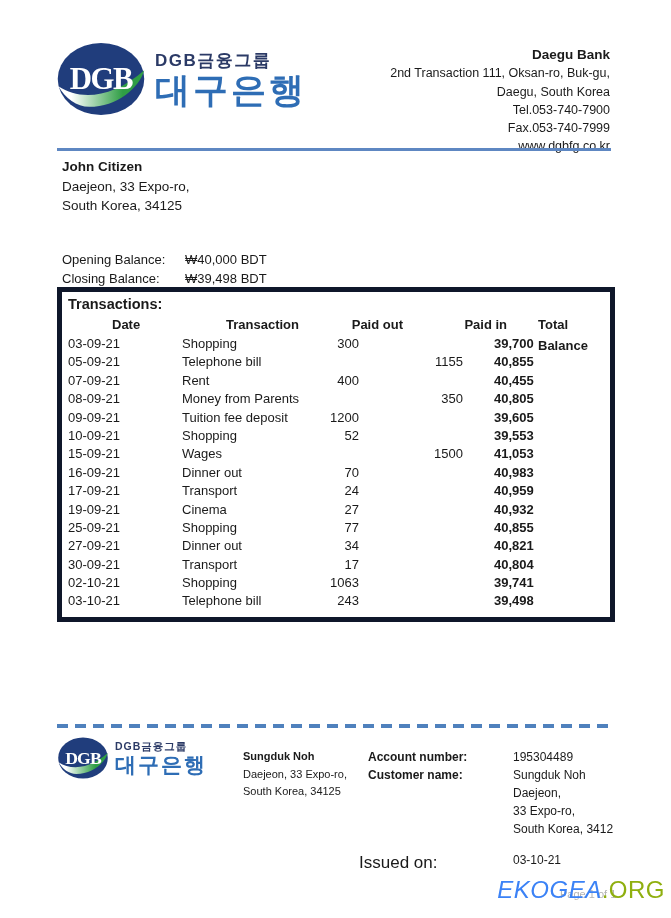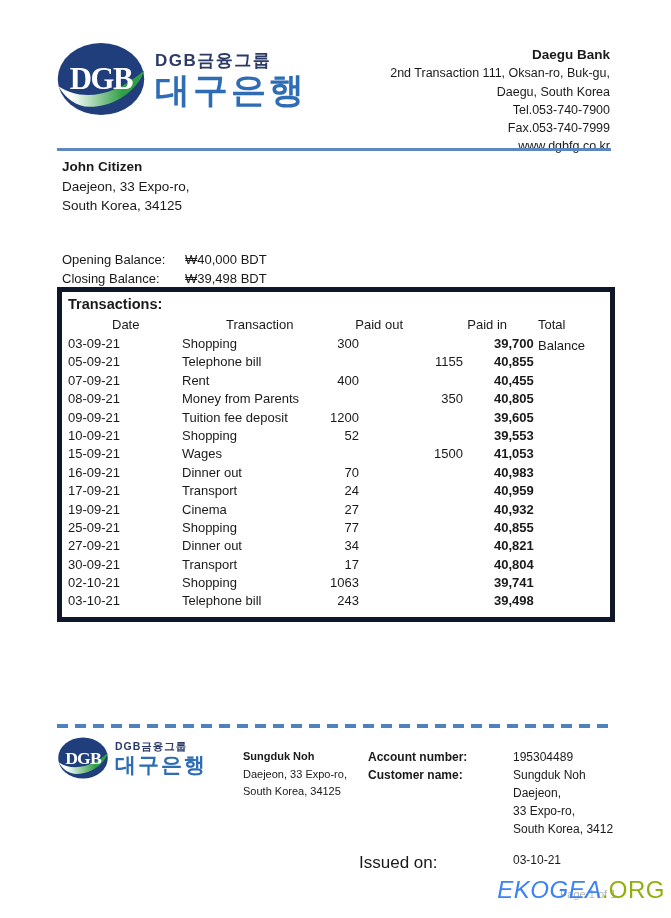--- a/index.html
+++ b/index.html
@@ -30,21 +30,21 @@
   .balances { position:absolute; left:62px; top:250px; font-size:13px; line-height:19.3px; }
   .balances .row { display:grid; grid-template-columns:123px auto; }
 
   
   .tx-box {
     position:absolute; left:57px; top:287px; width:558px; height:335px;
     border:5px solid #0f172a; padding:3px 0 0 6px;
   }
   .tx-title { font-size:14.5px; font-weight:bold; line-height:19px; }
   .tx-row { display:grid; grid-template-columns:114px 123px 54px 104px 1fr; font-size:13px; height:18.4px; line-height:18.4px; }
-  .tx-head { font-weight:normal; height:21px; line-height:21px;padding-left:44px; }
+  .tx-head { font-weight:bold; height:21px; line-height:21px;padding-left:44px; }
   .tx-row .c3, .tx-row .c4 { text-align:right; }
   .tx-row .c5 { padding-left:31px; }
   .tx-row:not(.tx-head) .c5 { font-weight:bold; }
 
   
   .dash-rule {
     position:absolute; left:57px; top:724px; width:556px; height:4px;
     background:repeating-linear-gradient(to right, #4F81BD 0 11px, transparent 11px 18px);
   }
   .f-brand { position:absolute; left:57px; top:737px; display:flex; align-items:center; }

